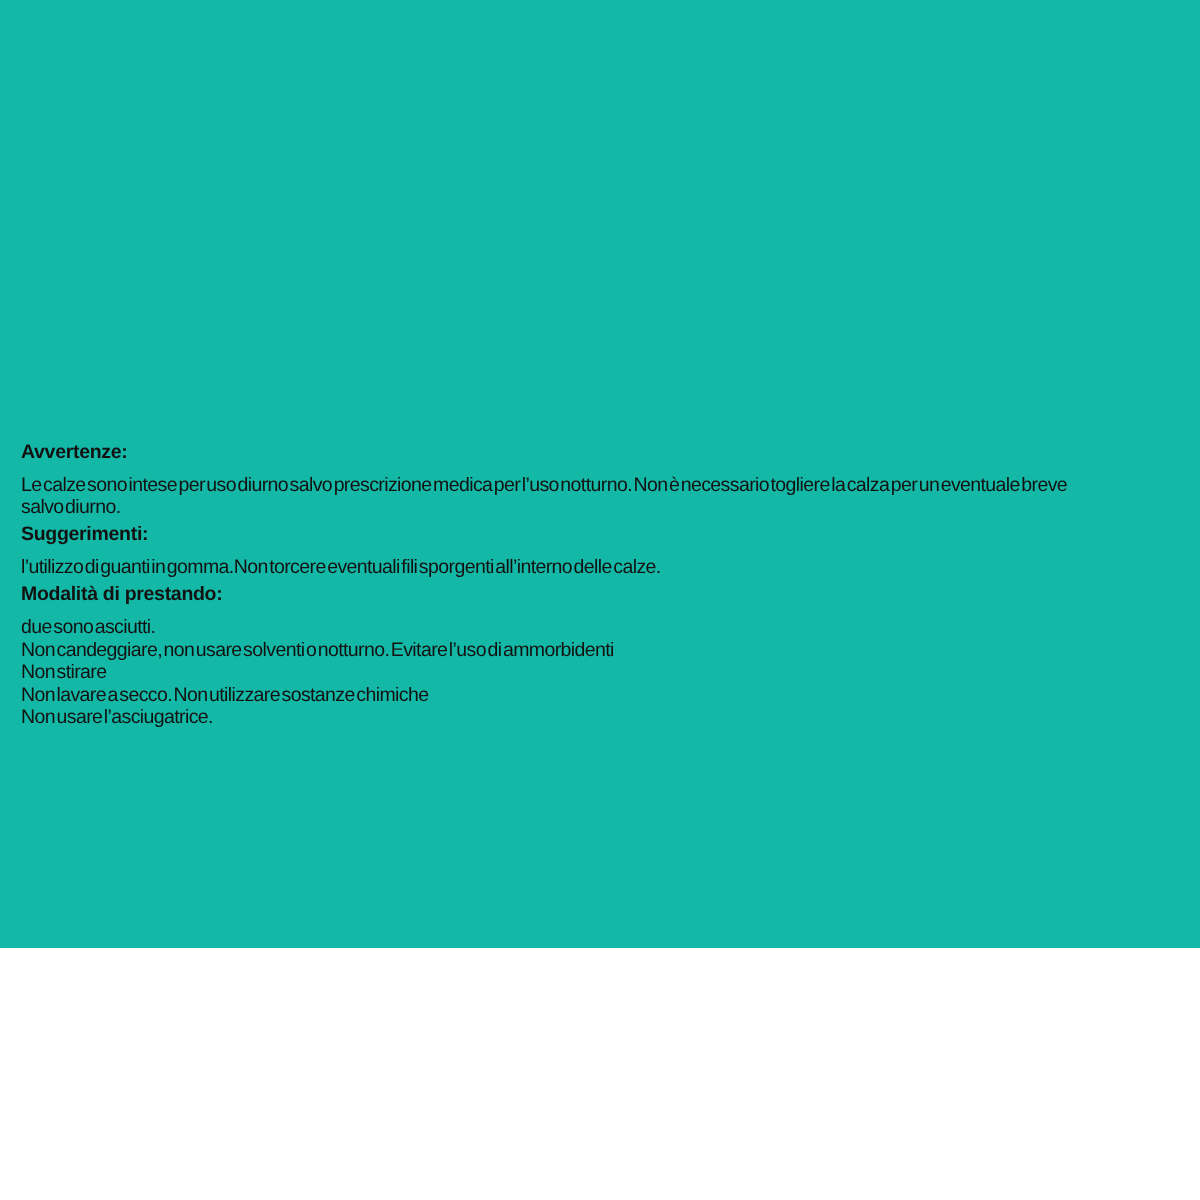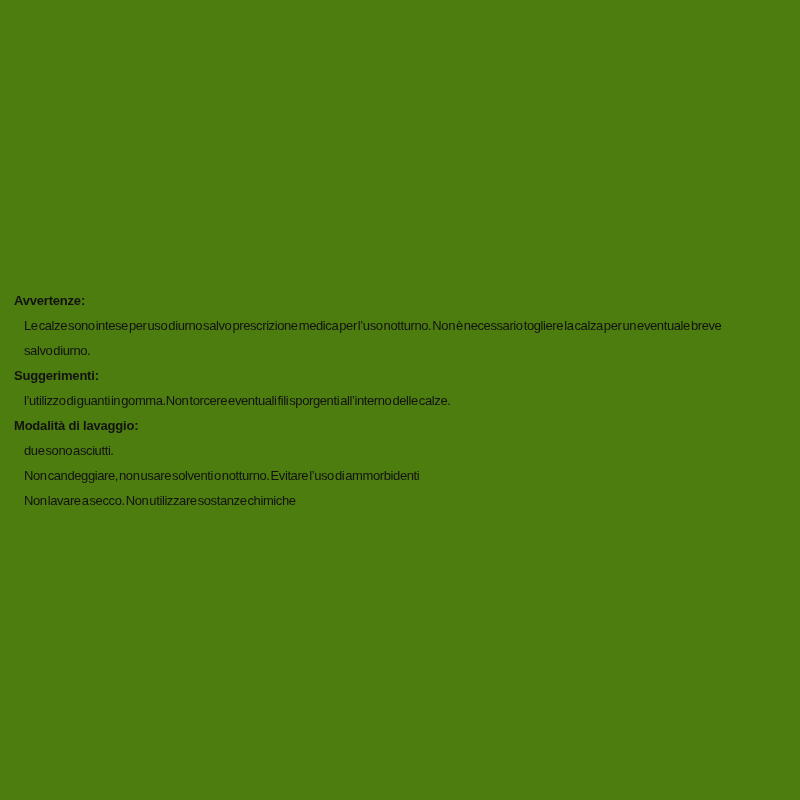--- a/index.html
+++ b/index.html
@@ -6,22 +6,22 @@
     margin: 0;
     padding: 0;
     width: 800px;
     height: 800px;
     background: #ffffff;
     overflow: hidden;
   }
   .page {
     position: relative;
     width: 800px;
-    height: 800px;
-    background: #4d7c0f;
+    height: 632px;
+    background: #14b8a6;
     font-family: "Liberation Sans", "DejaVu Sans", sans-serif;
     color: #121212;
   }
   .care-instructions {
     position: absolute;
     left: 14px;
     top: 293px;
     width: 780px;
   }
   .section-heading {
@@ -35,41 +35,43 @@
   .section:first-child .section-heading {
     margin-top: 0;
   }
   .text-line {
     font-size: 13px;
     font-weight: 400;
     line-height: 15px;
     letter-spacing: -0.4px;
     word-spacing: -2.2px;
     white-space: nowrap;
-    margin: 10px;
+    margin: 0;
   }
 </style>
 </head>
 <body>
 
 <div class="page">
   <div class="care-instructions">
 
     <div class="section">
       <p class="section-heading">Avvertenze:</p>
       <div class="text-line">Le calze sono intese per uso diurno salvo prescrizione medica per l’uso notturno. Non è necessario togliere la calza per un eventuale breve</div>
       <div class="text-line">salvo diurno.</div>
     </div>
 
     <div class="section">
       <p class="section-heading">Suggerimenti:</p>
       <div class="text-line">l’utilizzo di guanti in gomma.Non torcere eventuali fili sporgenti all’interno delle calze.</div>
     </div>
 
     <div class="section">
-      <p class="section-heading">Modalità di lavaggio:</p>
+      <p class="section-heading">Modalità di prestando:</p>
       <div class="text-line">due sono asciutti.</div>
       <div class="text-line">Non candeggiare, non usare solventi o notturno. Evitare l’uso di ammorbidenti</div>
+      <div class="text-line">Non stirare</div>
       <div class="text-line">Non lavare a secco. Non utilizzare sostanze chimiche</div>
+      <div class="text-line">Non usare l’asciugatrice.</div>
     </div>
 
   </div>
 </div>
 
 </body></html>

